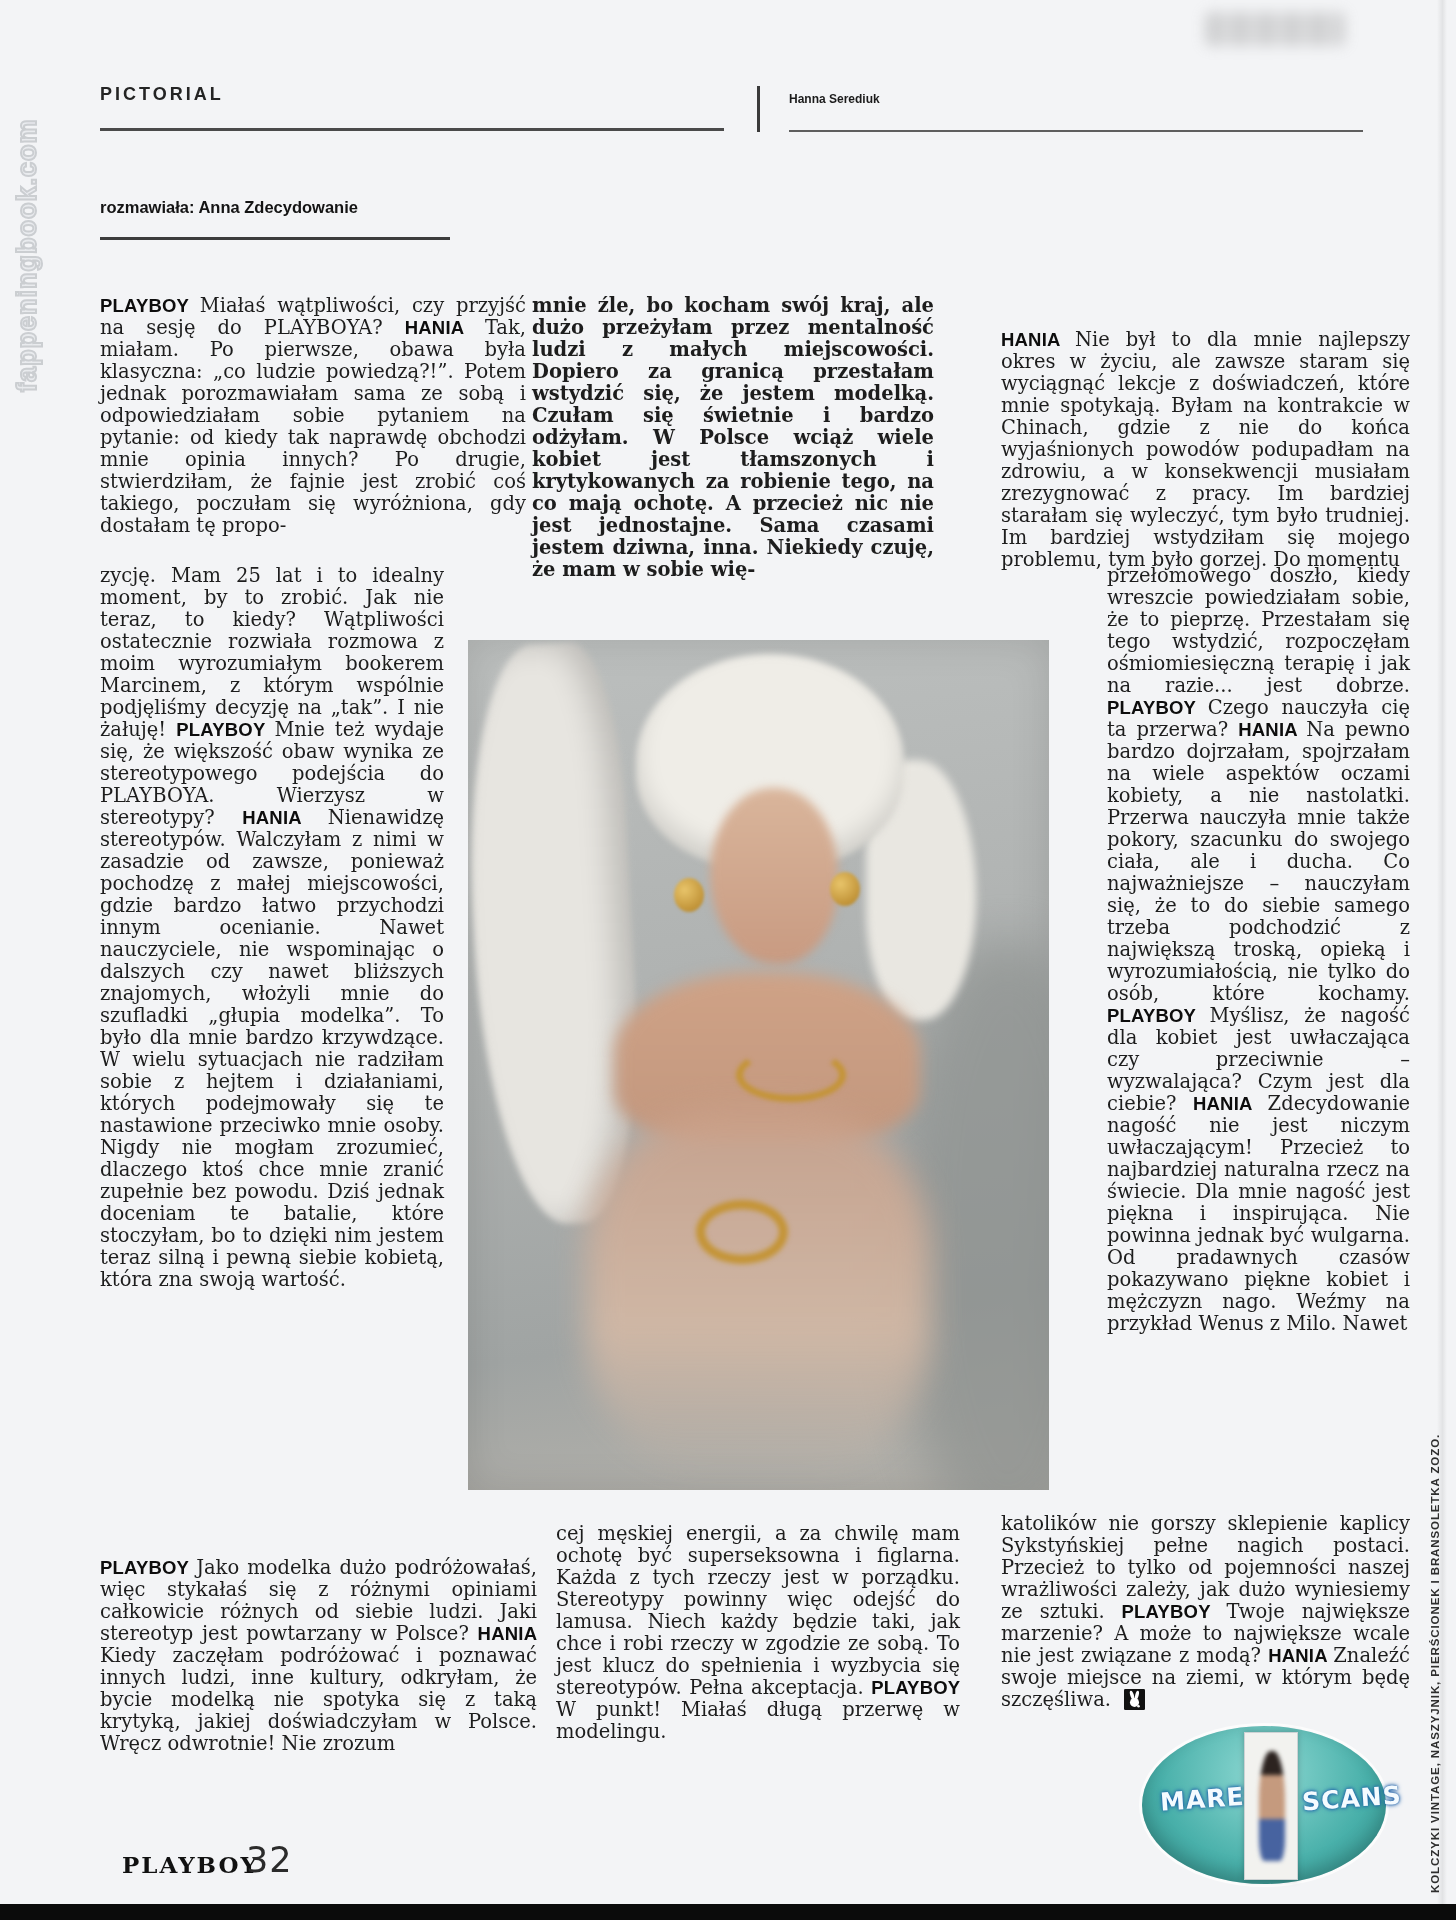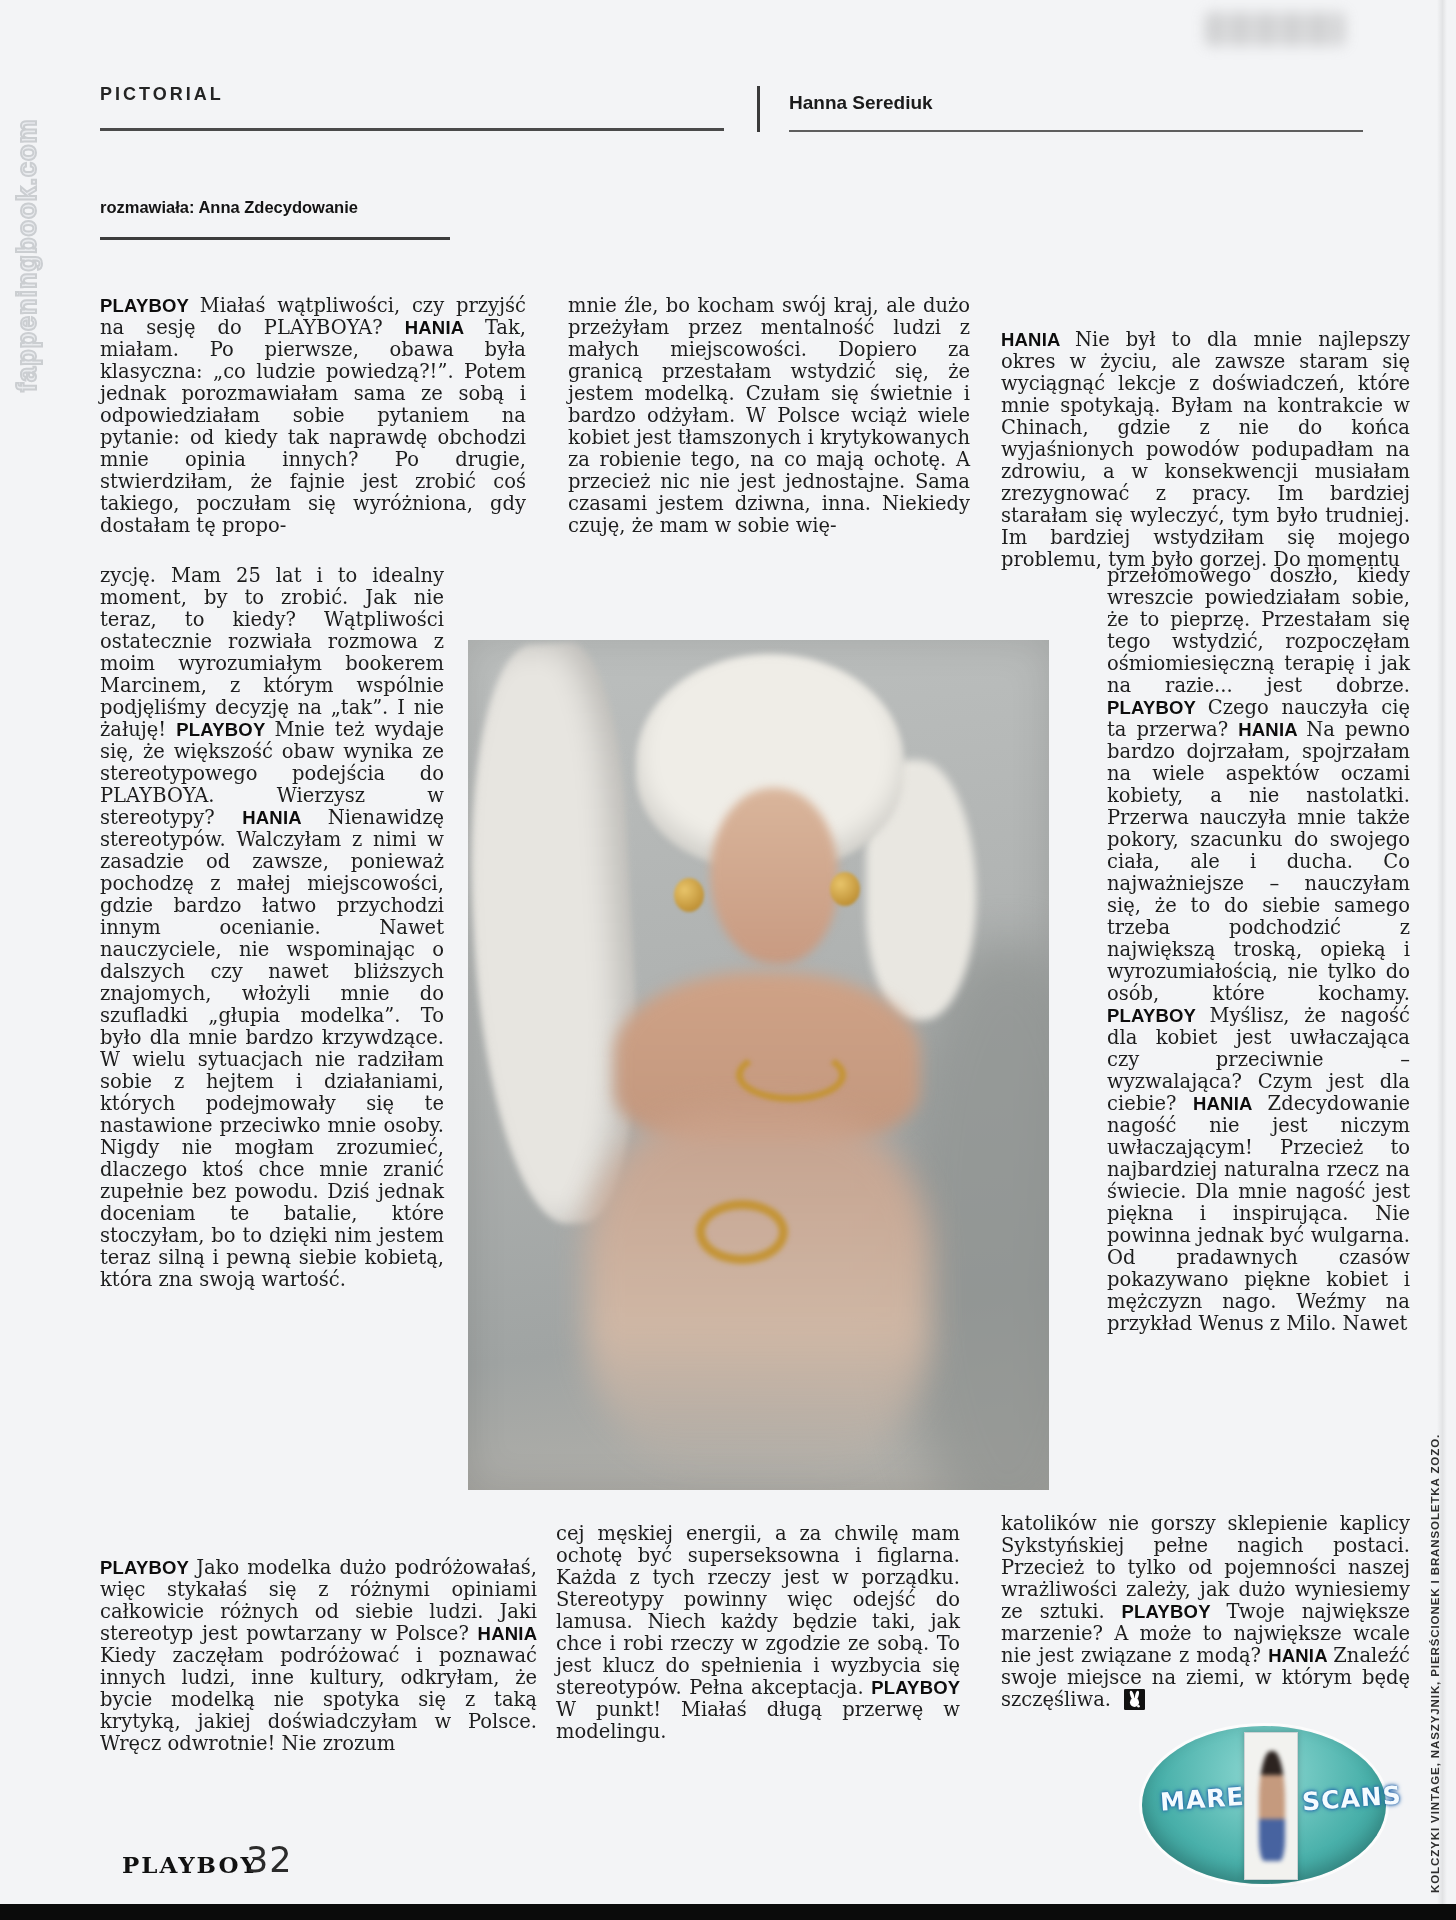--- a/index.html
+++ b/index.html
@@ -9,41 +9,41 @@
     font-family:"Liberation Sans",sans-serif;
   }
   .abs{position:absolute;}
   
   .section-title{
     left:100px;top:84px;font-size:18px;font-weight:600;letter-spacing:3px;
     color:#242424;font-family:"Liberation Sans",sans-serif;
   }
   .rule1{left:100px;top:128px;width:624px;height:3px;background:#4a4a4a;}
   .vbar{left:757px;top:86px;width:3px;height:46px;background:#3a3a3a;}
-  .model-name{left:789px;top:92px;font-size:19px;font-weight:700;color:#1b1b1b;}
+  .model-name{left:789px;top:92px;font-size:12px;font-weight:700;color:#1b1b1b;}
   .rule2{left:789px;top:130px;width:574px;height:2px;background:#5e5e5e;}
   .byline{left:100px;top:198px;font-size:16.5px;font-weight:600;color:#141414;}
   .byline-rule{left:100px;top:237px;width:350px;height:2.5px;background:#3c3c3c;}
   .ghost-smudge{
     left:1205px;top:12px;width:140px;height:34px;border-radius:5px;
     background:repeating-linear-gradient(90deg,#8f8f8f 0 18px,#b9b9b9 18px 26px);
     filter:blur(7px);opacity:.35;
   }
   
   .col{
     font-family:"DejaVu Serif","Liberation Serif",serif;
     font-size:19.5px;line-height:22px;color:#1d1d1d;
     text-align:justify;hyphens:none;
   }
   .spk{
     font-family:"Liberation Sans",sans-serif;font-weight:700;
     font-size:18.5px;letter-spacing:.2px;color:#0d0d0d;
   }
   .c-lt{left:100px;top:295px;width:426px;}
-  .c-mt{left:568px;top:295px;width:402px;}
+  .c-mt{left:532px;top:295px;width:402px;font-weight:bold;}
   .c-rt{left:1001px;top:295px;width:409px;margin-top:34px;}
   .c-lm{left:100px;top:565px;width:344px;}
   .c-rm{left:1107px;top:565px;width:303px;}
   .c-rb{left:1001px;top:1513px;width:409px;}
   .c-mb{left:556px;top:1523px;width:404px;}
   .c-lb{left:100px;top:1557px;width:437px;}
   .bunny{display:inline-block;vertical-align:-4px;margin-left:7px;}
   
   .photo{
     left:468px;top:640px;width:581px;height:850px;overflow:hidden;

